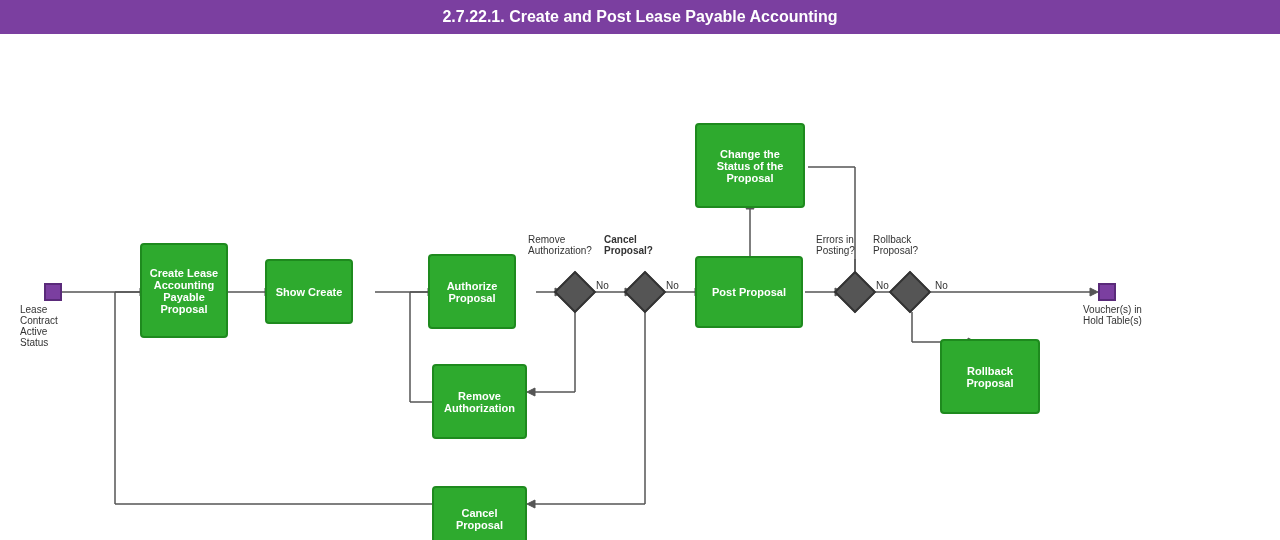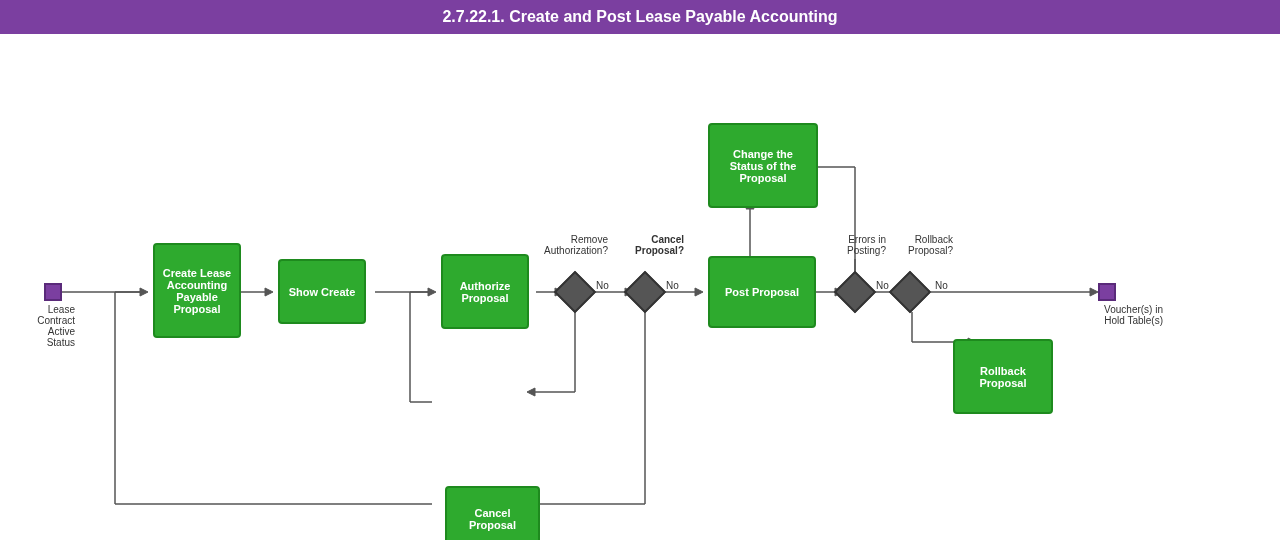--- a/index.html
+++ b/index.html
@@ -30,42 +30,41 @@
       color: white;
       border-radius: 4px;
       display: flex;
       align-items: center;
       justify-content: center;
       text-align: center;
       font-size: 11px;
       font-weight: bold;
       padding: 6px;
       border: 2px solid #1e8a1e;
-      margin-left: 13px;
     }
     .diamond {
       position: absolute;
       width: 30px;
       height: 30px;
       background: #555;
       transform: rotate(45deg);
       border: 2px solid #333;
     }
     .start-end {
       position: absolute;
       width: 18px;
       height: 18px;
       background: #7b3fa0;
       border: 2px solid #5a2a7a;
     }
     .label-text {
       position: absolute;
       font-size: 10px;
       color: #333;
-      text-align: right;
+      text-align: left;
     }
     svg.arrows {
       position: absolute;
       top: 0;
       left: 0;
       width: 1280px;
       height: 508px;
       pointer-events: none;
     }
     svg.arrows line, svg.arrows path, svg.arrows polyline {
@@ -193,18 +192,21 @@
   <div class="label-text" style="left:876px;top:246px;">No</div>
   <div class="label-text" style="left:935px;top:246px;">No</div>
 
   <div class="process-box" style="left:940px;top:305px;width:100px;height:75px;">
     <span>Rollback Proposal</span>
   </div>
 
   <div class="start-end" style="left:1098px;top:249px;"></div>
   <div class="label-text" style="left:1083px;top:270px;width:80px;">Voucher(s) in Hold Table(s)</div>
 
+  <div class="process-box" style="left:432px;top:330px;width:95px;height:75px;">
+    <span>Remove Authorization</span>
+  </div>
 
   <div class="process-box" style="left:432px;top:452px;width:95px;height:66px;">
     <span>Cancel Proposal</span>
   </div>
 
 </div>
 
 </body></html>

